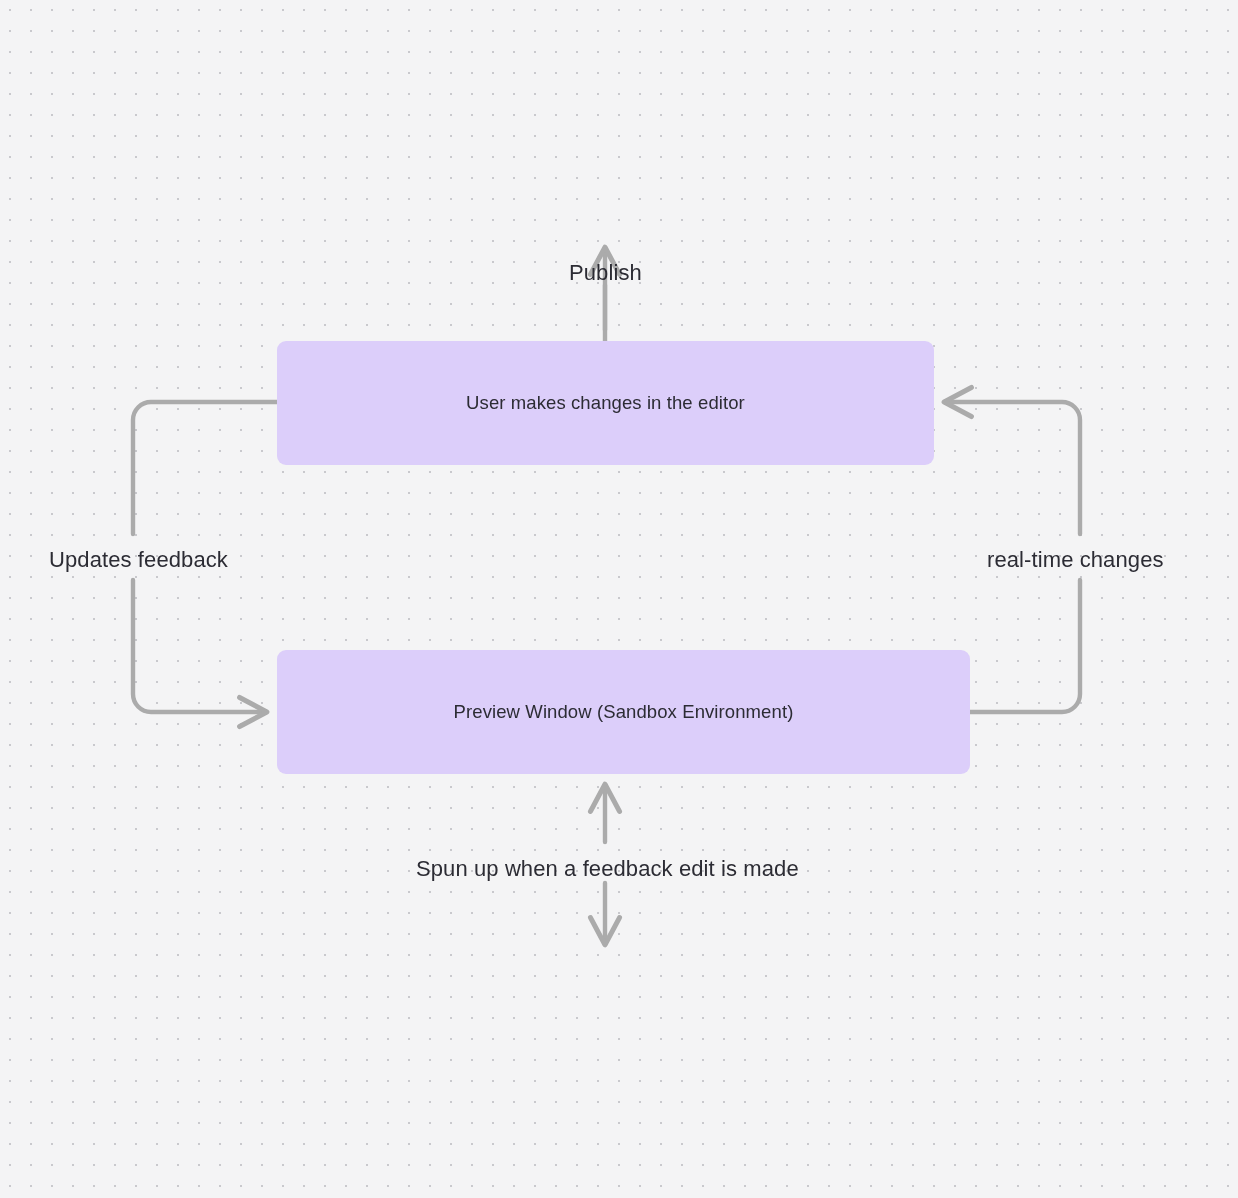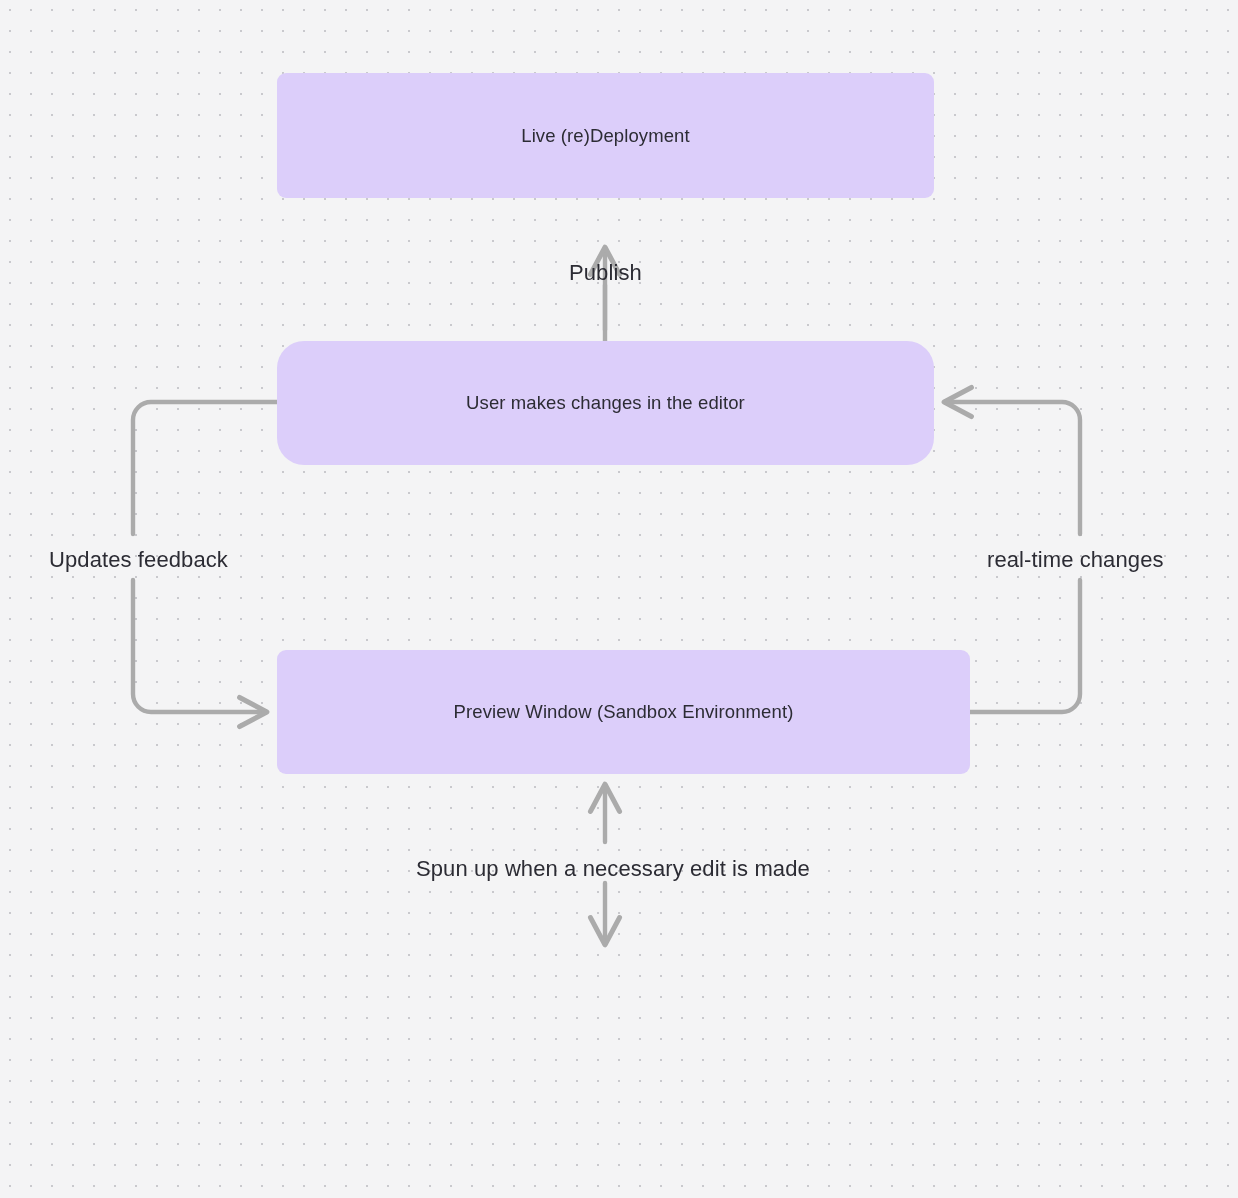--- a/index.html
+++ b/index.html
@@ -48,21 +48,21 @@
   .node-label {
     font-size: 18.5px;
     color: #2c2c34;
     line-height: 1.25;
     text-align: center;
     letter-spacing: 0.1px;
     white-space: nowrap;
   }
 
   #node-live        { left: 277px; top: 73px;  width: 657px; height: 125px; }
-  #node-editor      { left: 277px; top: 341px; width: 657px; height: 124px; border-radius: 27px; }
+  #node-editor      { left: 277px; top: 341px; width: 657px; height: 124px; }
   #node-preview     { left: 277px; top: 650px; width: 693px; height: 124px; }
   #node-devserver   { left: 277px; top: 955px; width: 657px; height: 125px; }
 
   .edge-label {
     position: absolute;
     font-size: 22px;
     color: #2c2c34;
     line-height: 1.2;
     white-space: nowrap;
     letter-spacing: 0.1px;
@@ -99,34 +99,31 @@
       <path d="M934,712 L1062,712 A18,18 0 0 0 1080,694 L1080,580" fill="none" stroke="#ababab" stroke-width="4.4" stroke-linecap="round" stroke-linejoin="round"></path>
       <path d="M1080,534 L1080,420 A18,18 0 0 0 1062,402 L945,402" fill="none" stroke="#ababab" stroke-width="4.4" stroke-linecap="round" stroke-linejoin="round" marker-end="url(#arrowhead)"></path>
     </g>
 
     <g>
       <path d="M605,842 L605,785" fill="none" stroke="#ababab" stroke-width="4.4" stroke-linecap="round" marker-end="url(#arrowhead)"></path>
       <path d="M605,883 L605,944" fill="none" stroke="#ababab" stroke-width="4.4" stroke-linecap="round" marker-end="url(#arrowhead)"></path>
     </g>
   </svg>
 
-  <div class="node" id="node-live">
-    <span class="node-label">Live (re)Deployment</span>
-  </div>
 
   <div class="node" id="node-editor">
     <span class="node-label">User makes changes in the editor</span>
   </div>
 
   <div class="node" id="node-preview">
     <span class="node-label">Preview Window (Sandbox Environment)</span>
   </div>
 
 
   <div class="edge-label" id="label-publish">Publish</div>
 
   <div class="edge-label" id="label-updates">Updates feedback</div>
 
   <div class="edge-label" id="label-realtime">real-time changes</div>
 
-  <div class="edge-label" id="label-spun">Spun up when a necessary edit is made</div>
+  <div class="edge-label" id="label-spun">Spun up when a feedback edit is made</div>
 
 </div>
 
 </body></html>

